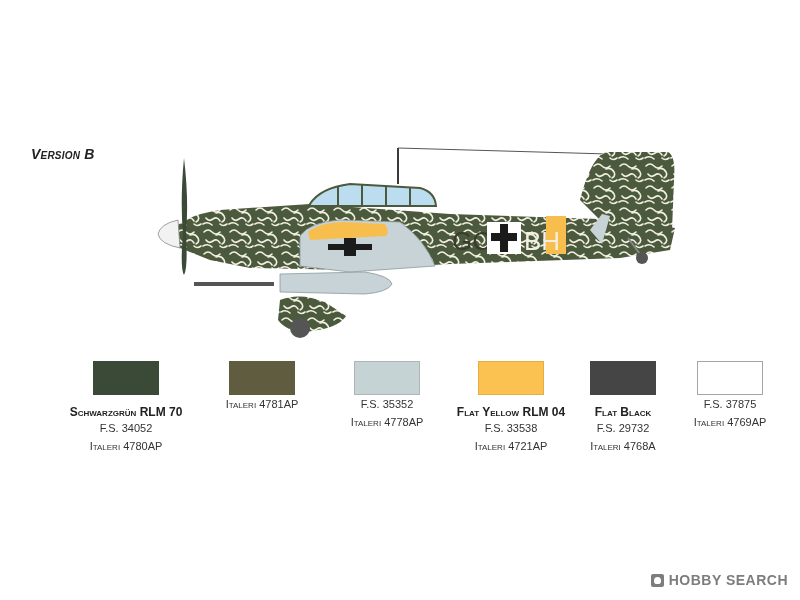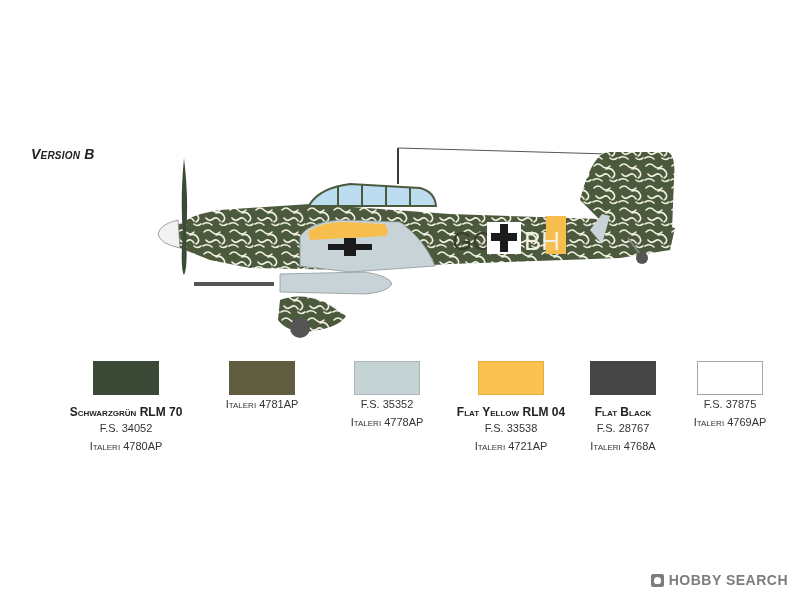--- a/index.html
+++ b/index.html
@@ -90,21 +90,21 @@
   </div>
   <div class="sw" style="left:415px;">
     <div class="box" style="background:#fbc252;border-color:#e6ae40;"></div>
     <div class="name">Flat Yellow RLM 04</div>
     <div class="fs">F.S. 33538</div>
     <div class="it"><span class="b">Italeri</span> <span>4721AP</span></div>
   </div>
   <div class="sw" style="left:527px;">
     <div class="box" style="background:#454545;border-color:#454545;"></div>
     <div class="name">Flat Black</div>
-    <div class="fs">F.S. 28767</div>
+    <div class="fs">F.S. 29732</div>
     <div class="it"><span class="b">Italeri</span> <span>4768A</span></div>
   </div>
   <div class="sw" style="left:634px;">
     <div class="box" style="background:#ffffff;border-color:#a5a5a5;"></div>
     <div class="fs">F.S. 37875</div>
     <div class="it"><span class="b">Italeri</span> <span>4769AP</span></div>
   </div>
 </div>
 
 <div class="watermark">

